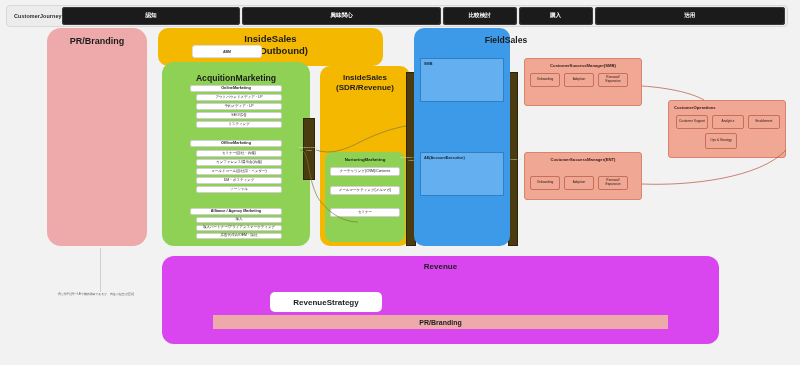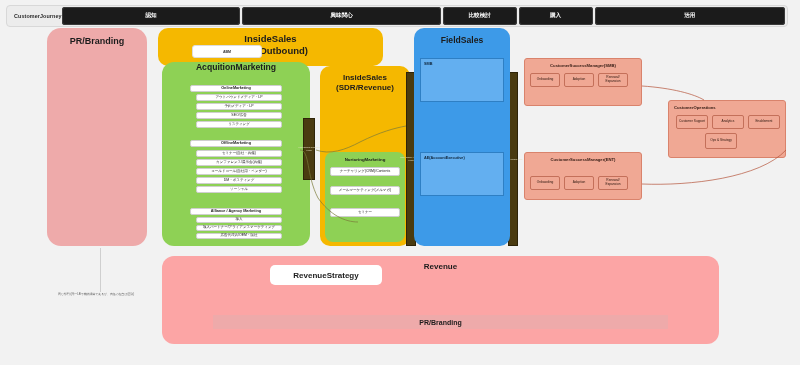--- a/index.html
+++ b/index.html
@@ -50,41 +50,41 @@
     position:absolute;left:192px;top:45px;width:68px;height:11px;
     background:#ffffff;border:1px solid #ddd;border-radius:3px;
     display:flex;align-items:center;justify-content:center;
     font-size:3.6px;font-weight:bold;color:#333;
   }
 
   .acq-mkt{
     left:162px;top:62px;width:148px;height:184px;
     background:#8ed155;border-radius:12px;
   }
-  .acq-mkt .blk-title{font-size:8.6px;}
+  .acq-mkt .blk-title{font-size:8.6px;padding-top:11px;}
 
   .inside-sdr{
     left:320px;top:66px;width:90px;height:180px;
     background:#f5b800;border-radius:10px;
   }
   .inside-sdr .blk-title{font-size:8px;padding-top:7px;}
 
   .nurturing{
     position:absolute;left:325px;top:152px;width:80px;height:90px;
     background:#8ed155;border-radius:8px;box-sizing:border-box;
   }
   .nurturing .nt{
     text-align:center;font-size:4.4px;font-weight:bold;color:#1c1c1c;padding-top:5px;
   }
 
   .field-sales{
     left:414px;top:28px;width:96px;height:218px;
     background:#3d9ae8;border-radius:10px;
   }
-  .field-sales .blk-title{font-size:8.6px;padding-top:7px;}
+  .field-sales .blk-title{font-size:8.6px;padding-top:7px;margin-left:44px;}
 
   .cust-success{
     left:515px;top:28px;width:280px;height:218px;
     background:#ef8b77;border-radius:14px;
   }
   .cust-success .blk-title{font-size:9.5px;padding-top:8px;}
 
   
   .item{
     position:absolute;background:#ffffff;border:1px solid #cfcfcf;border-radius:2px;
@@ -122,21 +122,21 @@
   }
   .cs-chip{
     position:absolute;background:#f0a894;border:1px solid #c4705a;border-radius:2px;
     display:flex;align-items:center;justify-content:center;text-align:center;
     font-size:3.2px;color:#2e1810;line-height:1.1;box-sizing:border-box;padding:0 1px;
   }
 
   
   .revenue{
     position:absolute;left:162px;top:256px;width:557px;height:88px;
-    background:#fca5a5;border-radius:12px;box-sizing:border-box;
+    background:#d946ef;border-radius:12px;box-sizing:border-box;
   }
   .revenue .blk-title{font-size:8px;padding-top:6px;}
   .rev-chip{
     position:absolute;background:#ffffff;border-radius:5px;
     display:flex;align-items:center;justify-content:center;
     font-size:8px;font-weight:bold;color:#1c1c1c;
   }
   .pr-bar{
     position:absolute;left:51px;top:59px;width:455px;height:14px;
     background:#eeaaaa;display:flex;align-items:center;justify-content:center;
@@ -261,21 +261,21 @@
 
   <svg class="conn" viewBox="0 0 800 365">
     <path d="M300 150 C310 150 306 175 318 198 C330 215 345 222 358 222" fill="none" stroke="#7a7a3a" stroke-width="0.7"></path>
     <path d="M316 150 C330 155 345 150 360 142 C380 132 395 128 406 126" fill="none" stroke="#7a7a3a" stroke-width="0.7"></path>
     <path d="M642 86 C672 88 694 94 704 100" fill="none" stroke="#b5533a" stroke-width="0.7"></path>
     <path d="M642 184 C690 186 760 178 786 150" fill="none" stroke="#b5533a" stroke-width="0.7"></path>
   </svg>
 
   <div class="revenue">
     <div class="blk-title">Revenue</div>
-    <div class="rev-chip" style="left:108px;top:9px;width:112px;height:20px">RevenueStrategy</div>
+    <div class="rev-chip" style="left:108px;top:36px;width:112px;height:20px">RevenueStrategy</div>
     <div class="pr-bar">PR/Branding</div>
   </div>
 
   <div class="note-line"></div>
   <div class="note">同じ部門
 (同一LBで機能組織であるが、責任の担当は区別)</div>
 
 </div>
 
 </body></html>

